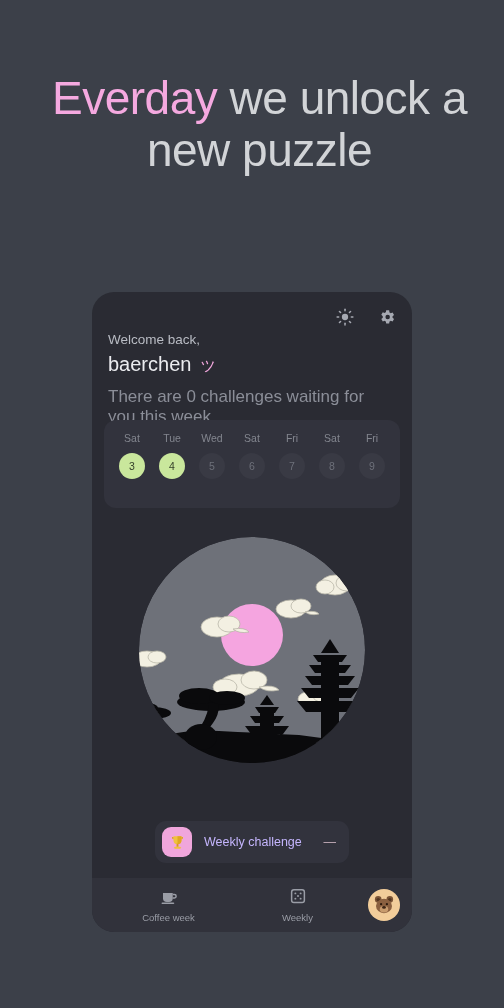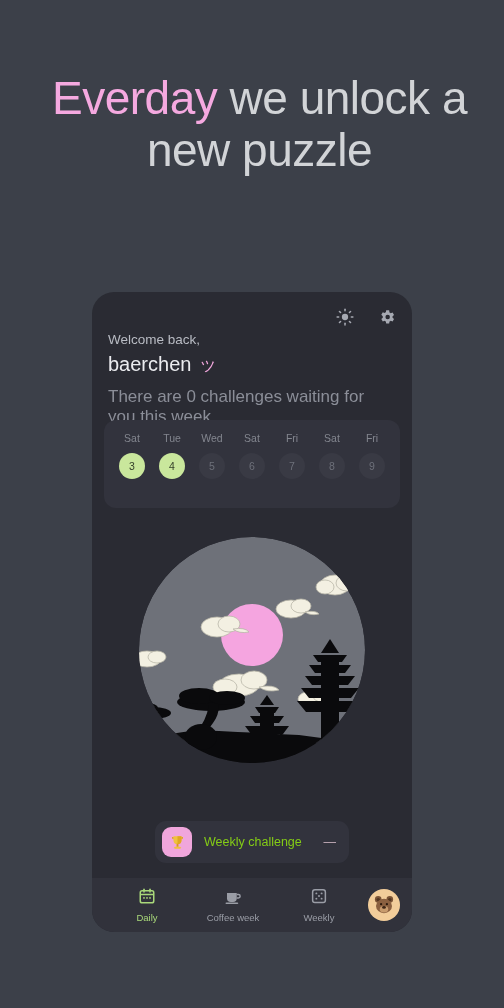--- a/index.html
+++ b/index.html
@@ -111,21 +111,21 @@
     padding: 0 7px;
     gap: 12px;
     cursor: pointer;
   }
   .trophy-tile {
     width: 30px; height: 30px;
     border-radius: 9px;
     background: #f0a6dc;
     display: flex; align-items: center; justify-content: center;
   }
-  .challenge-label { font-size: 12.5px; color: #84cc16; }
+  .challenge-label { font-size: 12.5px; color: #c4b5fd; }
   .challenge-dash { font-size: 12.5px; color: #c8b0bd; margin-left: auto; margin-right: 6px; }
 
   
   .nav-bar {
     position: absolute;
     bottom: 0; left: 0; right: 0;
     height: 54px;
     background: #31323b;
     display: flex;
     align-items: center;
@@ -304,34 +304,20 @@
           <rect x="10.8" y="13.5" width="2.4" height="4" fill="#d99b1c"></rect>
           <rect x="8" y="17.5" width="8" height="2.4" rx="0.6" fill="#f0c23c"></rect>
         </svg>
       </div>
       <span class="challenge-label">Weekly challenge</span>
       <span class="challenge-dash">—</span>
     </div>
 
     <div class="nav-bar">
 
-      <div class="nav-item active">
-        <span>
-          <svg width="18" height="18" viewBox="0 0 24 24" fill="none" stroke="#a9d87a" stroke-width="2">
-            <rect x="3" y="5" width="18" height="16" rx="2.5"></rect>
-            <line x1="3" y1="10" x2="21" y2="10"></line>
-            <line x1="8" y1="3" x2="8" y2="6.5" stroke-linecap="round"></line>
-            <line x1="16" y1="3" x2="16" y2="6.5" stroke-linecap="round"></line>
-            <circle cx="8" cy="14.5" r="1.2" fill="#a9d87a" stroke="none"></circle>
-            <circle cx="12" cy="14.5" r="1.2" fill="#a9d87a" stroke="none"></circle>
-            <circle cx="16" cy="14.5" r="1.2" fill="#a9d87a" stroke="none"></circle>
-          </svg>
-        </span>
-        <span class="nav-label">Daily</span>
-      </div>
 
 
       <div class="nav-item">
         <span>
           <svg width="18" height="18" viewBox="0 0 24 24" fill="none" stroke="#9a9da6" stroke-width="2">
             <path d="M4 8h13v7a5 5 0 0 1-5 5H9a5 5 0 0 1-5-5V8z" fill="#9a9da6" stroke="none"></path>
             <path d="M17 10h2.2a2.3 2.3 0 0 1 0 4.6H17"></path>
             <line x1="3" y1="21.5" x2="18" y2="21.5" stroke-linecap="round"></line>
           </svg>
         </span>

